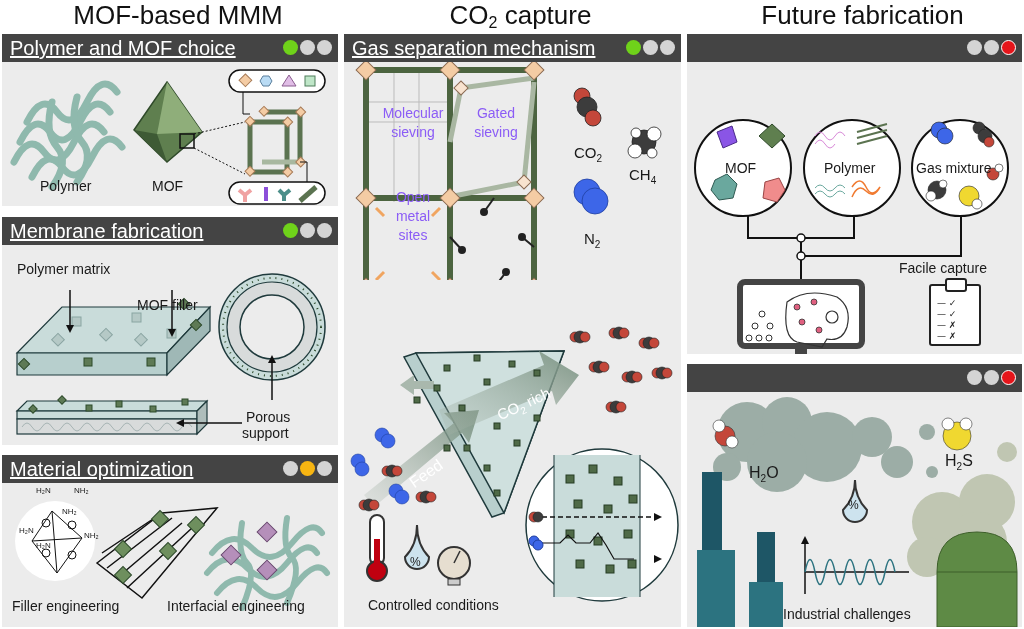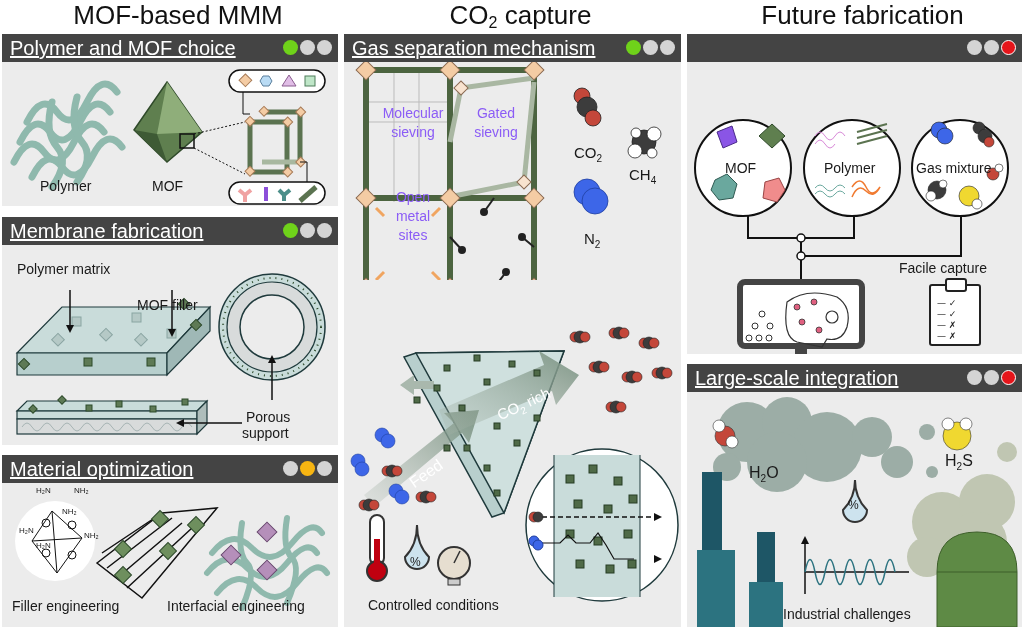--- a/index.html
+++ b/index.html
@@ -523,21 +523,20 @@
     <div style="position:absolute;left:14px;top:-8px;width:18px;height:10px;border:2px solid #222;border-radius:3px;background:#fff;"></div>
     <div style="position:absolute;left:6px;top:12px;font-size:9px;line-height:11px;font-family:'DejaVu Sans',sans-serif;">— ✓<br>— ✓<br>— ✗<br>— ✗</div>
   </div>
   <div style="position:absolute;left:67px;top:330px;width:92px;height:12px;border:2px solid #111;border-radius:8px;background:#fff;overflow:hidden;">
     <div id="progFill" style="height: 100%; background: repeating-linear-gradient(-45deg, rgb(111, 210, 26) 0px, rgb(111, 210, 26) 4px, rgb(63, 160, 16) 4px, rgb(63, 160, 16) 6px); border-radius: 8px; width: 62%;"></div>
   </div>
 </div>
 
 <div class="panel" style="left:687px;top:364px;width:335px;height:263px;">
   <div class="panel-header">
-    <span>Large-scale integration</span>
     <div class="dots">
       <div class="dot"></div>
       <div class="dot"></div>
       <div class="dot" style="background:#e5151b;border:1px solid #fff;"></div>
     </div>
   </div>
   <svg width="335" height="235">
     <g fill="#8fa39a" opacity="0.85">
       <circle cx="60" cy="40" r="30"></circle>
         <circle cx="100" cy="30" r="25"></circle>

